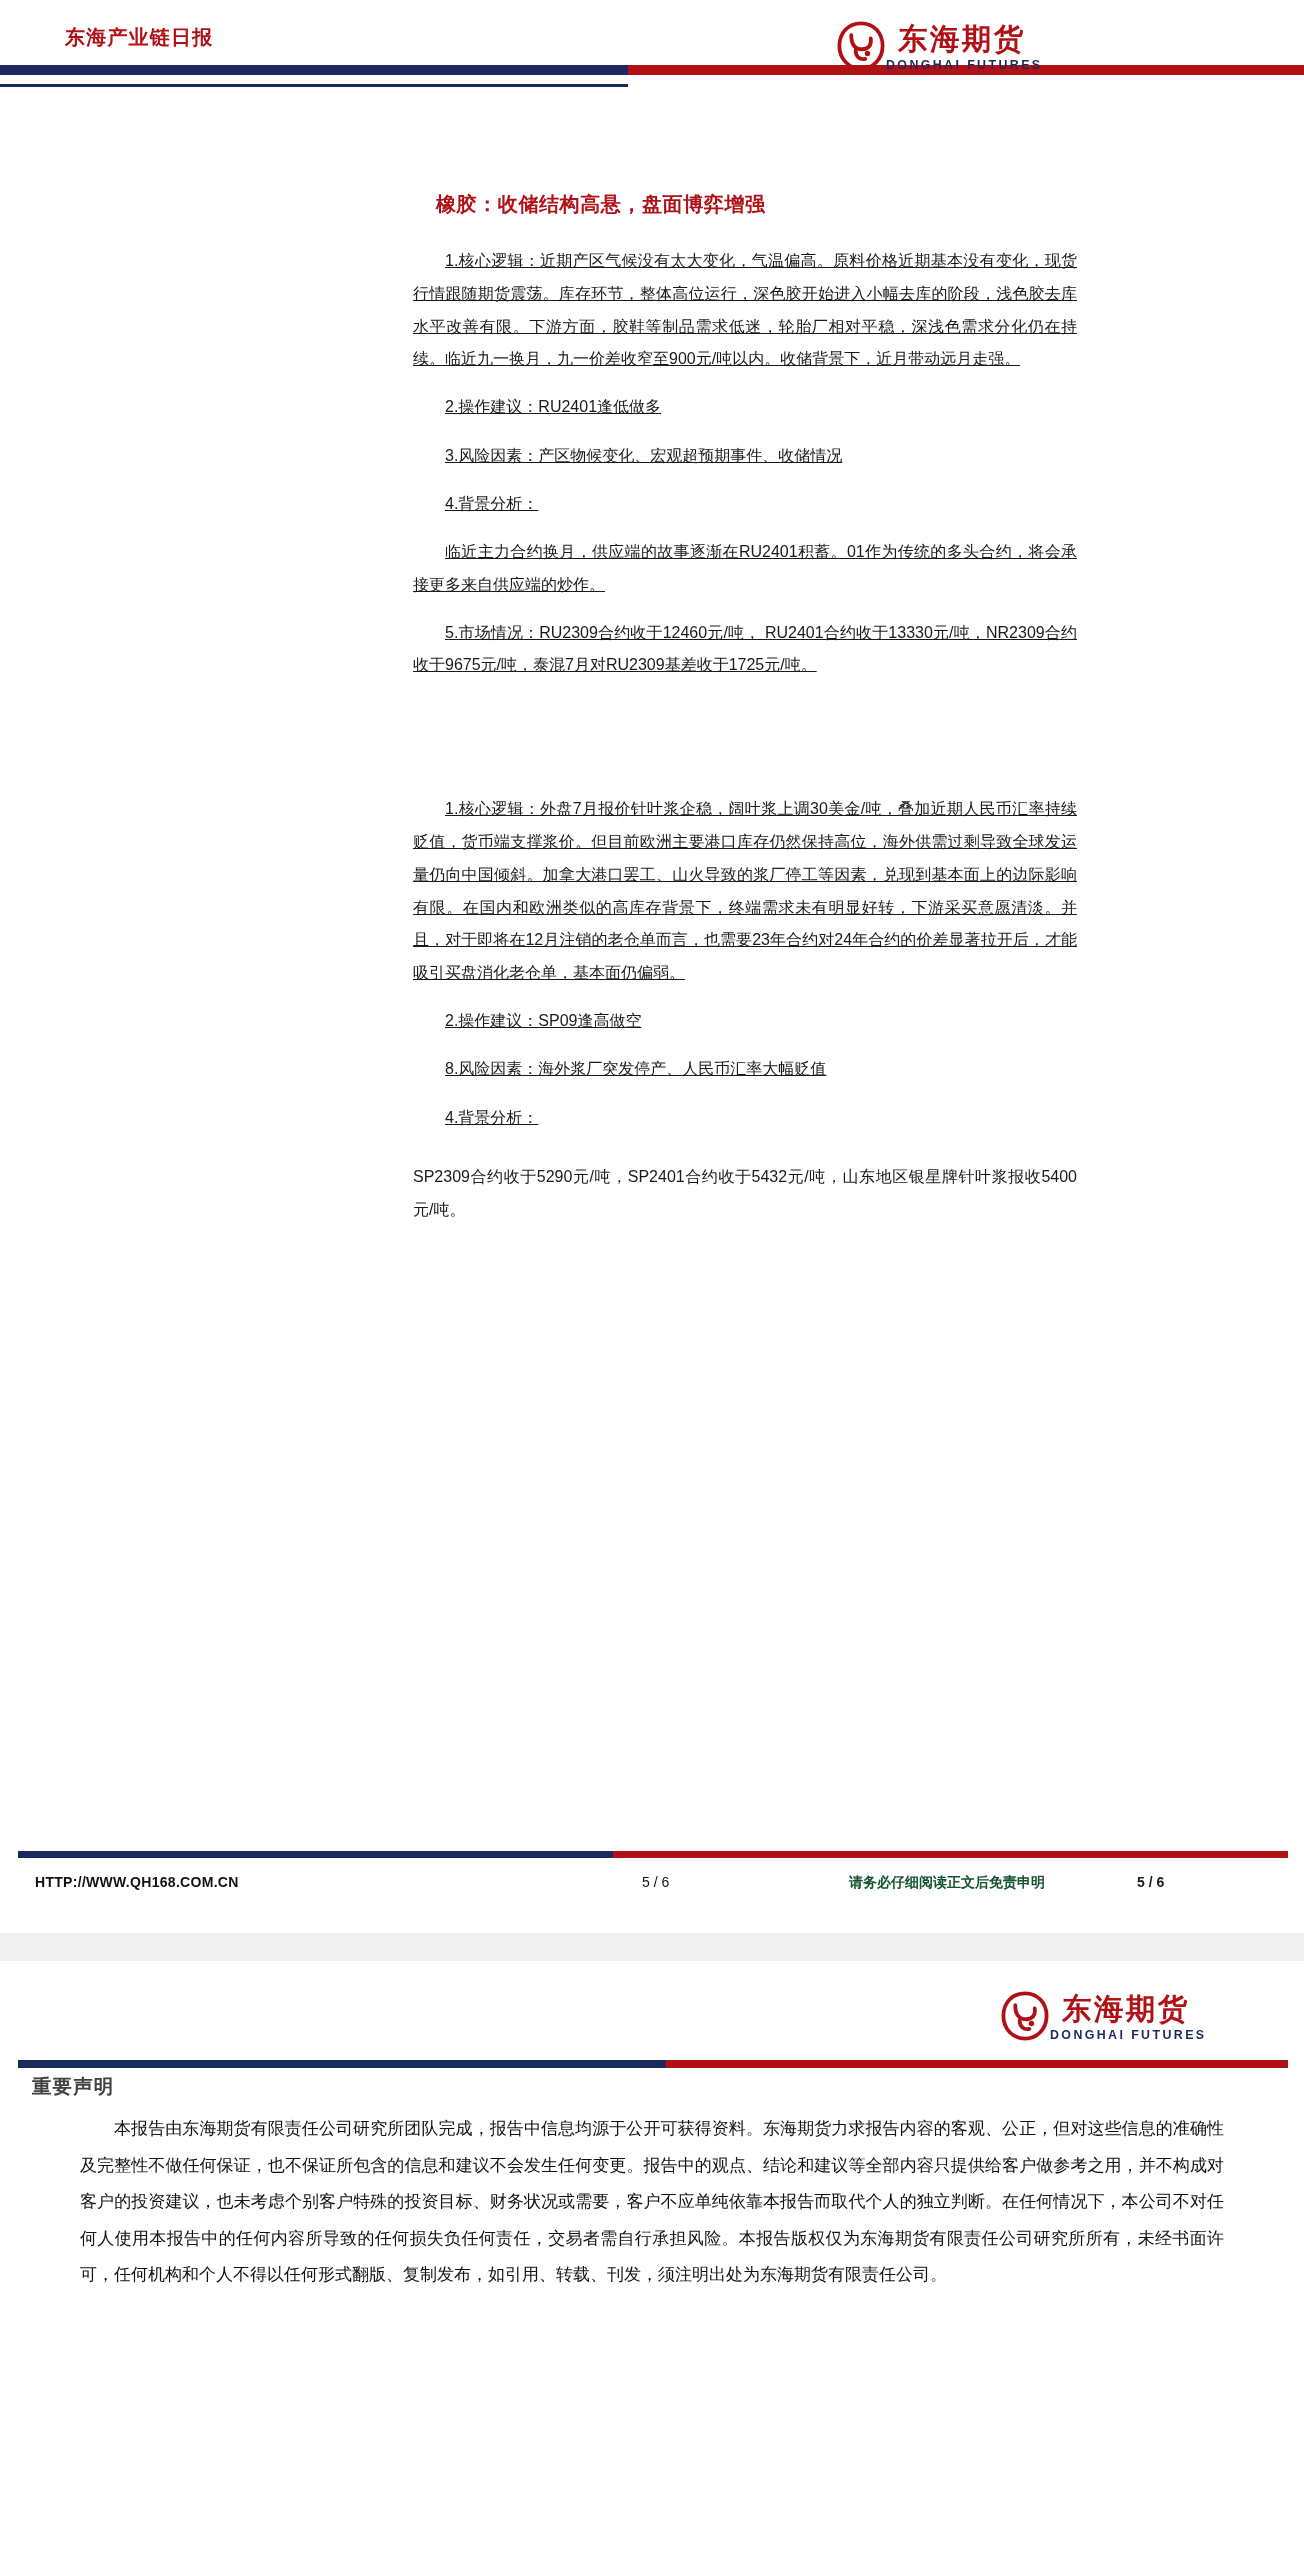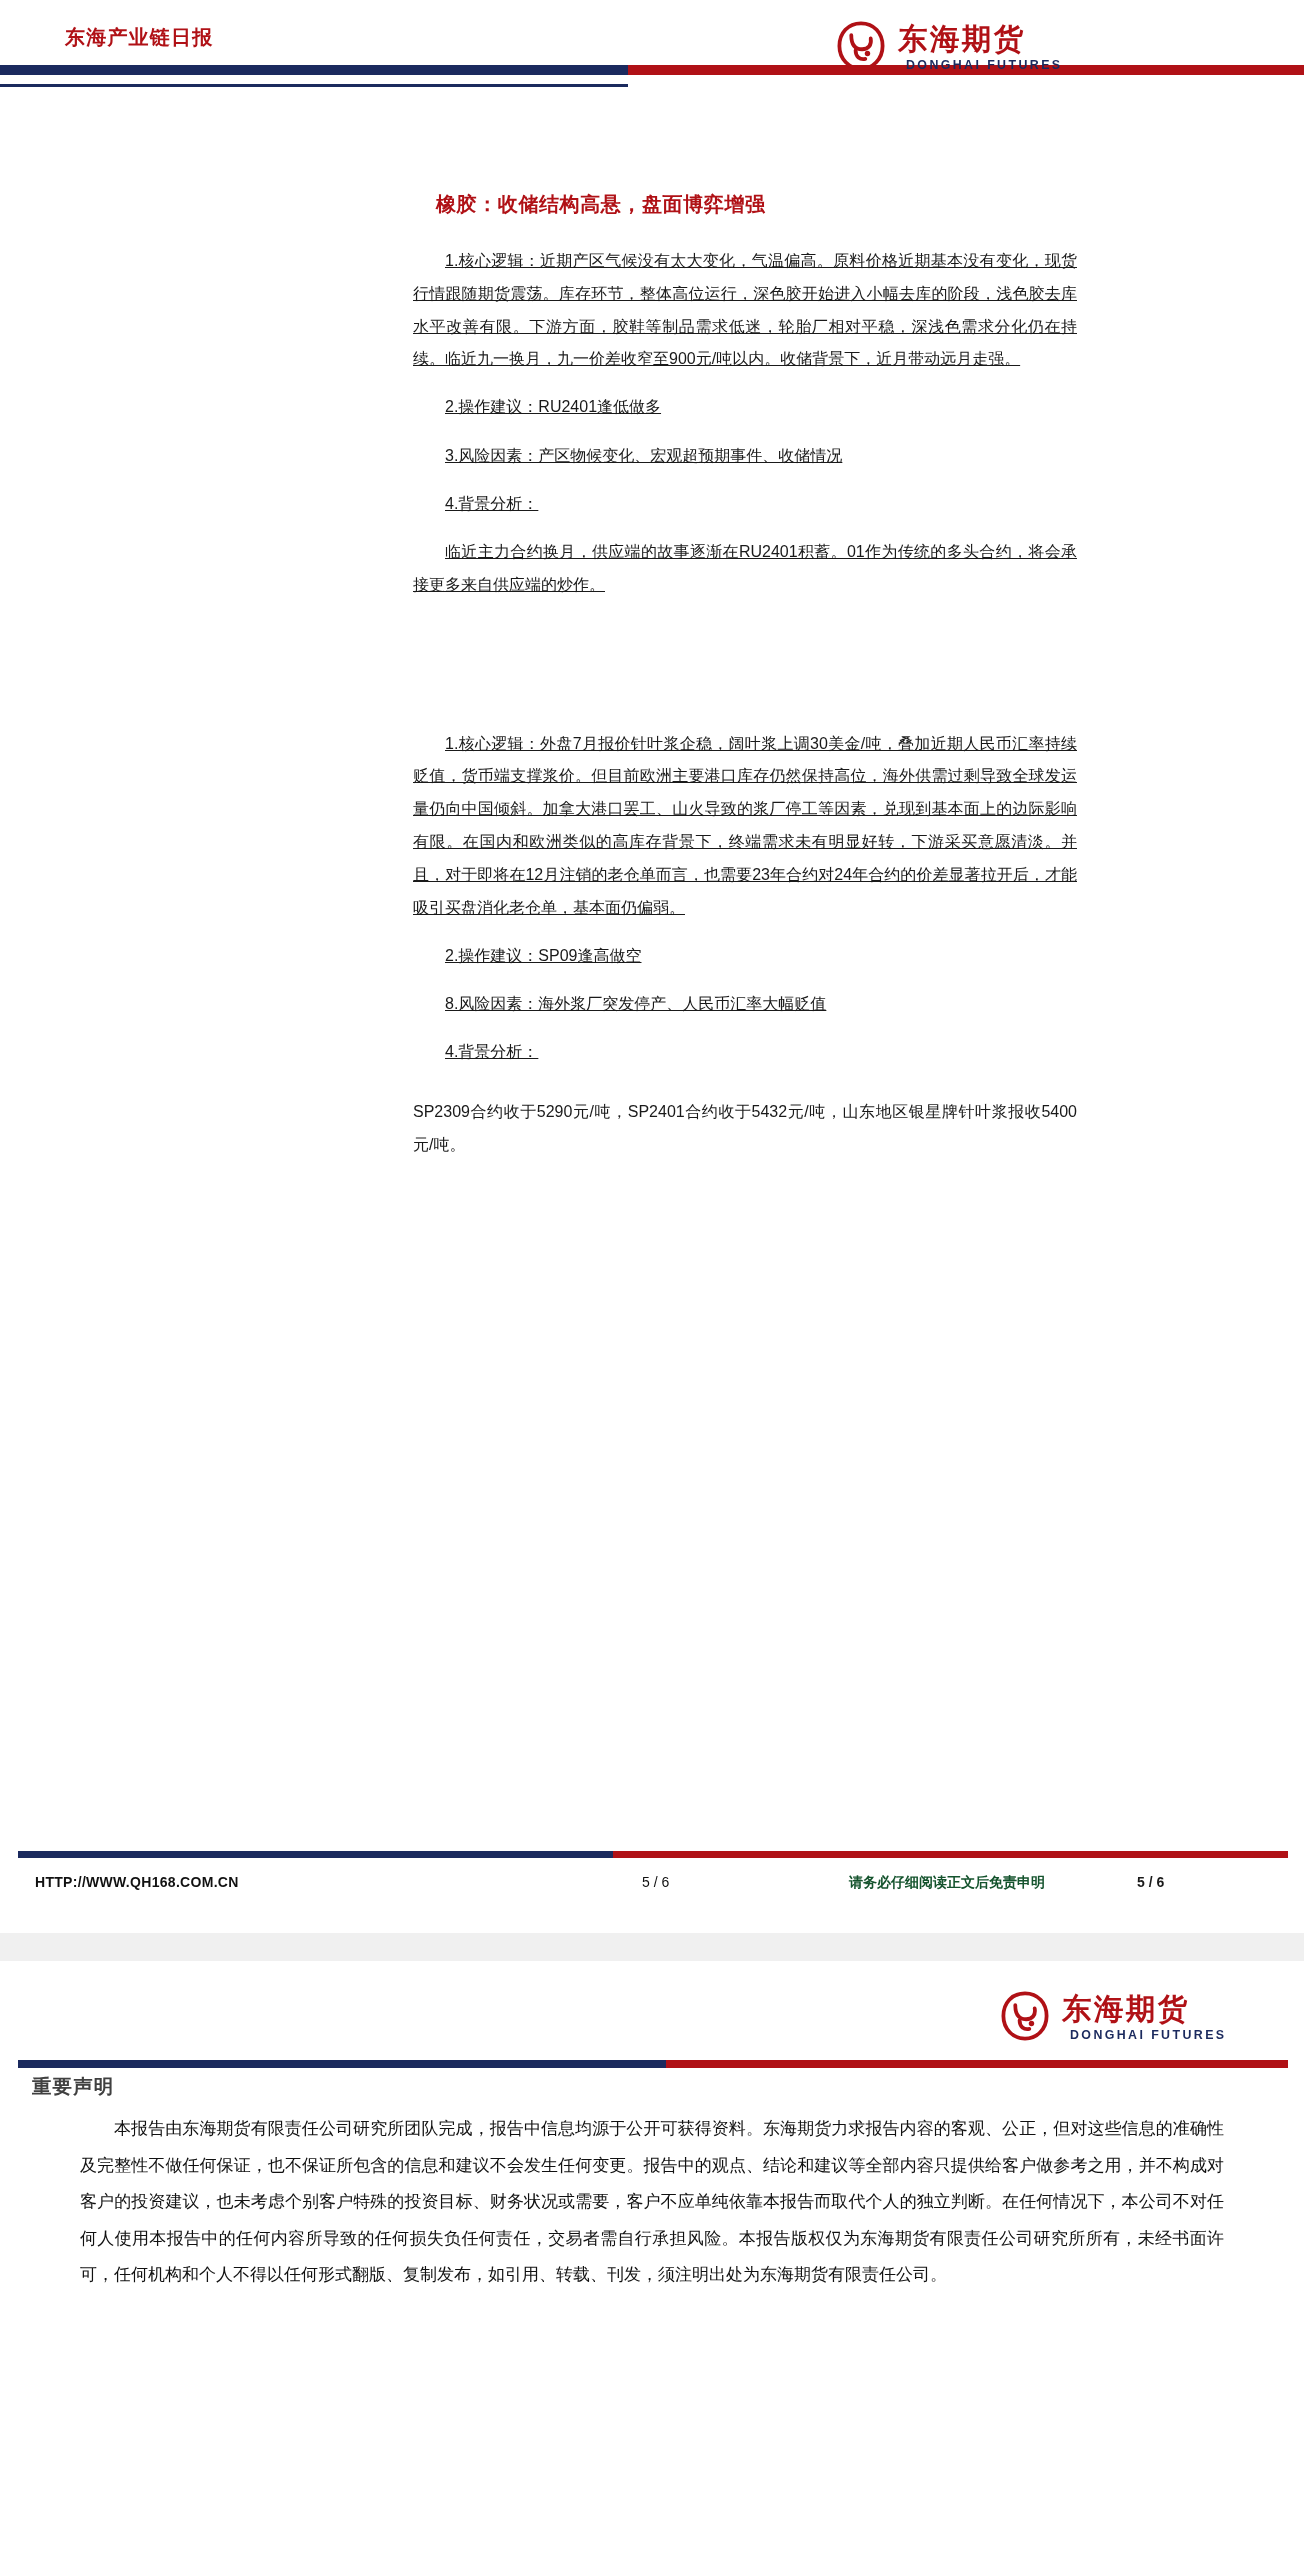--- a/index.html
+++ b/index.html
@@ -84,21 +84,21 @@
     top: 8.3px;
     font-size: 29.5px;
     color: #b01116;
     font-weight: bold;
     letter-spacing: 2.4px;
     white-space: nowrap;
     text-align: center;
   }
   .logo-en {
     position: absolute;
-    left: 72px;
+    left: 52px;
     top: 46px;
     font-size: 12.4px;
     color: #1b2a5e;
     letter-spacing: 2.4px;
     font-weight: bold;
     white-space: nowrap;
   }
   .content {
     position: absolute;
     left: 0;
@@ -294,20 +294,21 @@
         <p class="para indent">1.核心逻辑：近期产区气候没有太大变化，气温偏高。原料价格近期基本没有变化，现货行情跟随期货震荡。库存环节，整体高位运行，深色胶开始进入小幅去库的阶段，浅色胶去库水平改善有限。下游方面，胶鞋等制品需求低迷，轮胎厂相对平稳，深浅色需求分化仍在持续。临近九一换月，九一价差收窄至900元/吨以内。收储背景下，近月带动远月走强。</p>
         <div class="gap-s"></div>
         <p class="para indent">2.操作建议：RU2401逢低做多</p>
         <div class="gap-s"></div>
         <p class="para indent">3.风险因素：产区物候变化、宏观超预期事件、收储情况</p>
         <div class="gap-s"></div>
         <p class="para indent">4.背景分析：</p>
         <div class="gap-s"></div>
         <p class="para indent">临近主力合约换月，供应端的故事逐渐在RU2401积蓄。01作为传统的多头合约，将会承接更多来自供应端的炒作。</p>
         <div class="gap-s"></div>
+        <p class="para indent">5.市场情况：RU2309合约收于12460元/吨， RU2401合约收于13330元/吨，NR2309合约收于9675元/吨，泰混7月对RU2309基差收于1725元/吨。</p>
       </div>
 
       <div class="gap-l"></div>
       <div class="gap-m"></div>
 
       <div class="section">
         <div class="gap-m"></div>
         <p class="para indent">1.核心逻辑：外盘7月报价针叶浆企稳，阔叶浆上调30美金/吨，叠加近期人民币汇率持续贬值，货币端支撑浆价。但目前欧洲主要港口库存仍然保持高位，海外供需过剩导致全球发运量仍向中国倾斜。加拿大港口罢工、山火导致的浆厂停工等因素，兑现到基本面上的边际影响有限。在国内和欧洲类似的高库存背景下，终端需求未有明显好转，下游采买意愿清淡。并且，对于即将在12月注销的老仓单而言，也需要23年合约对24年合约的价差显著拉开后，才能吸引买盘消化老仓单，基本面仍偏弱。</p>
         <div class="gap-s"></div>
         <p class="para indent">2.操作建议：SP09逢高做空</p>

